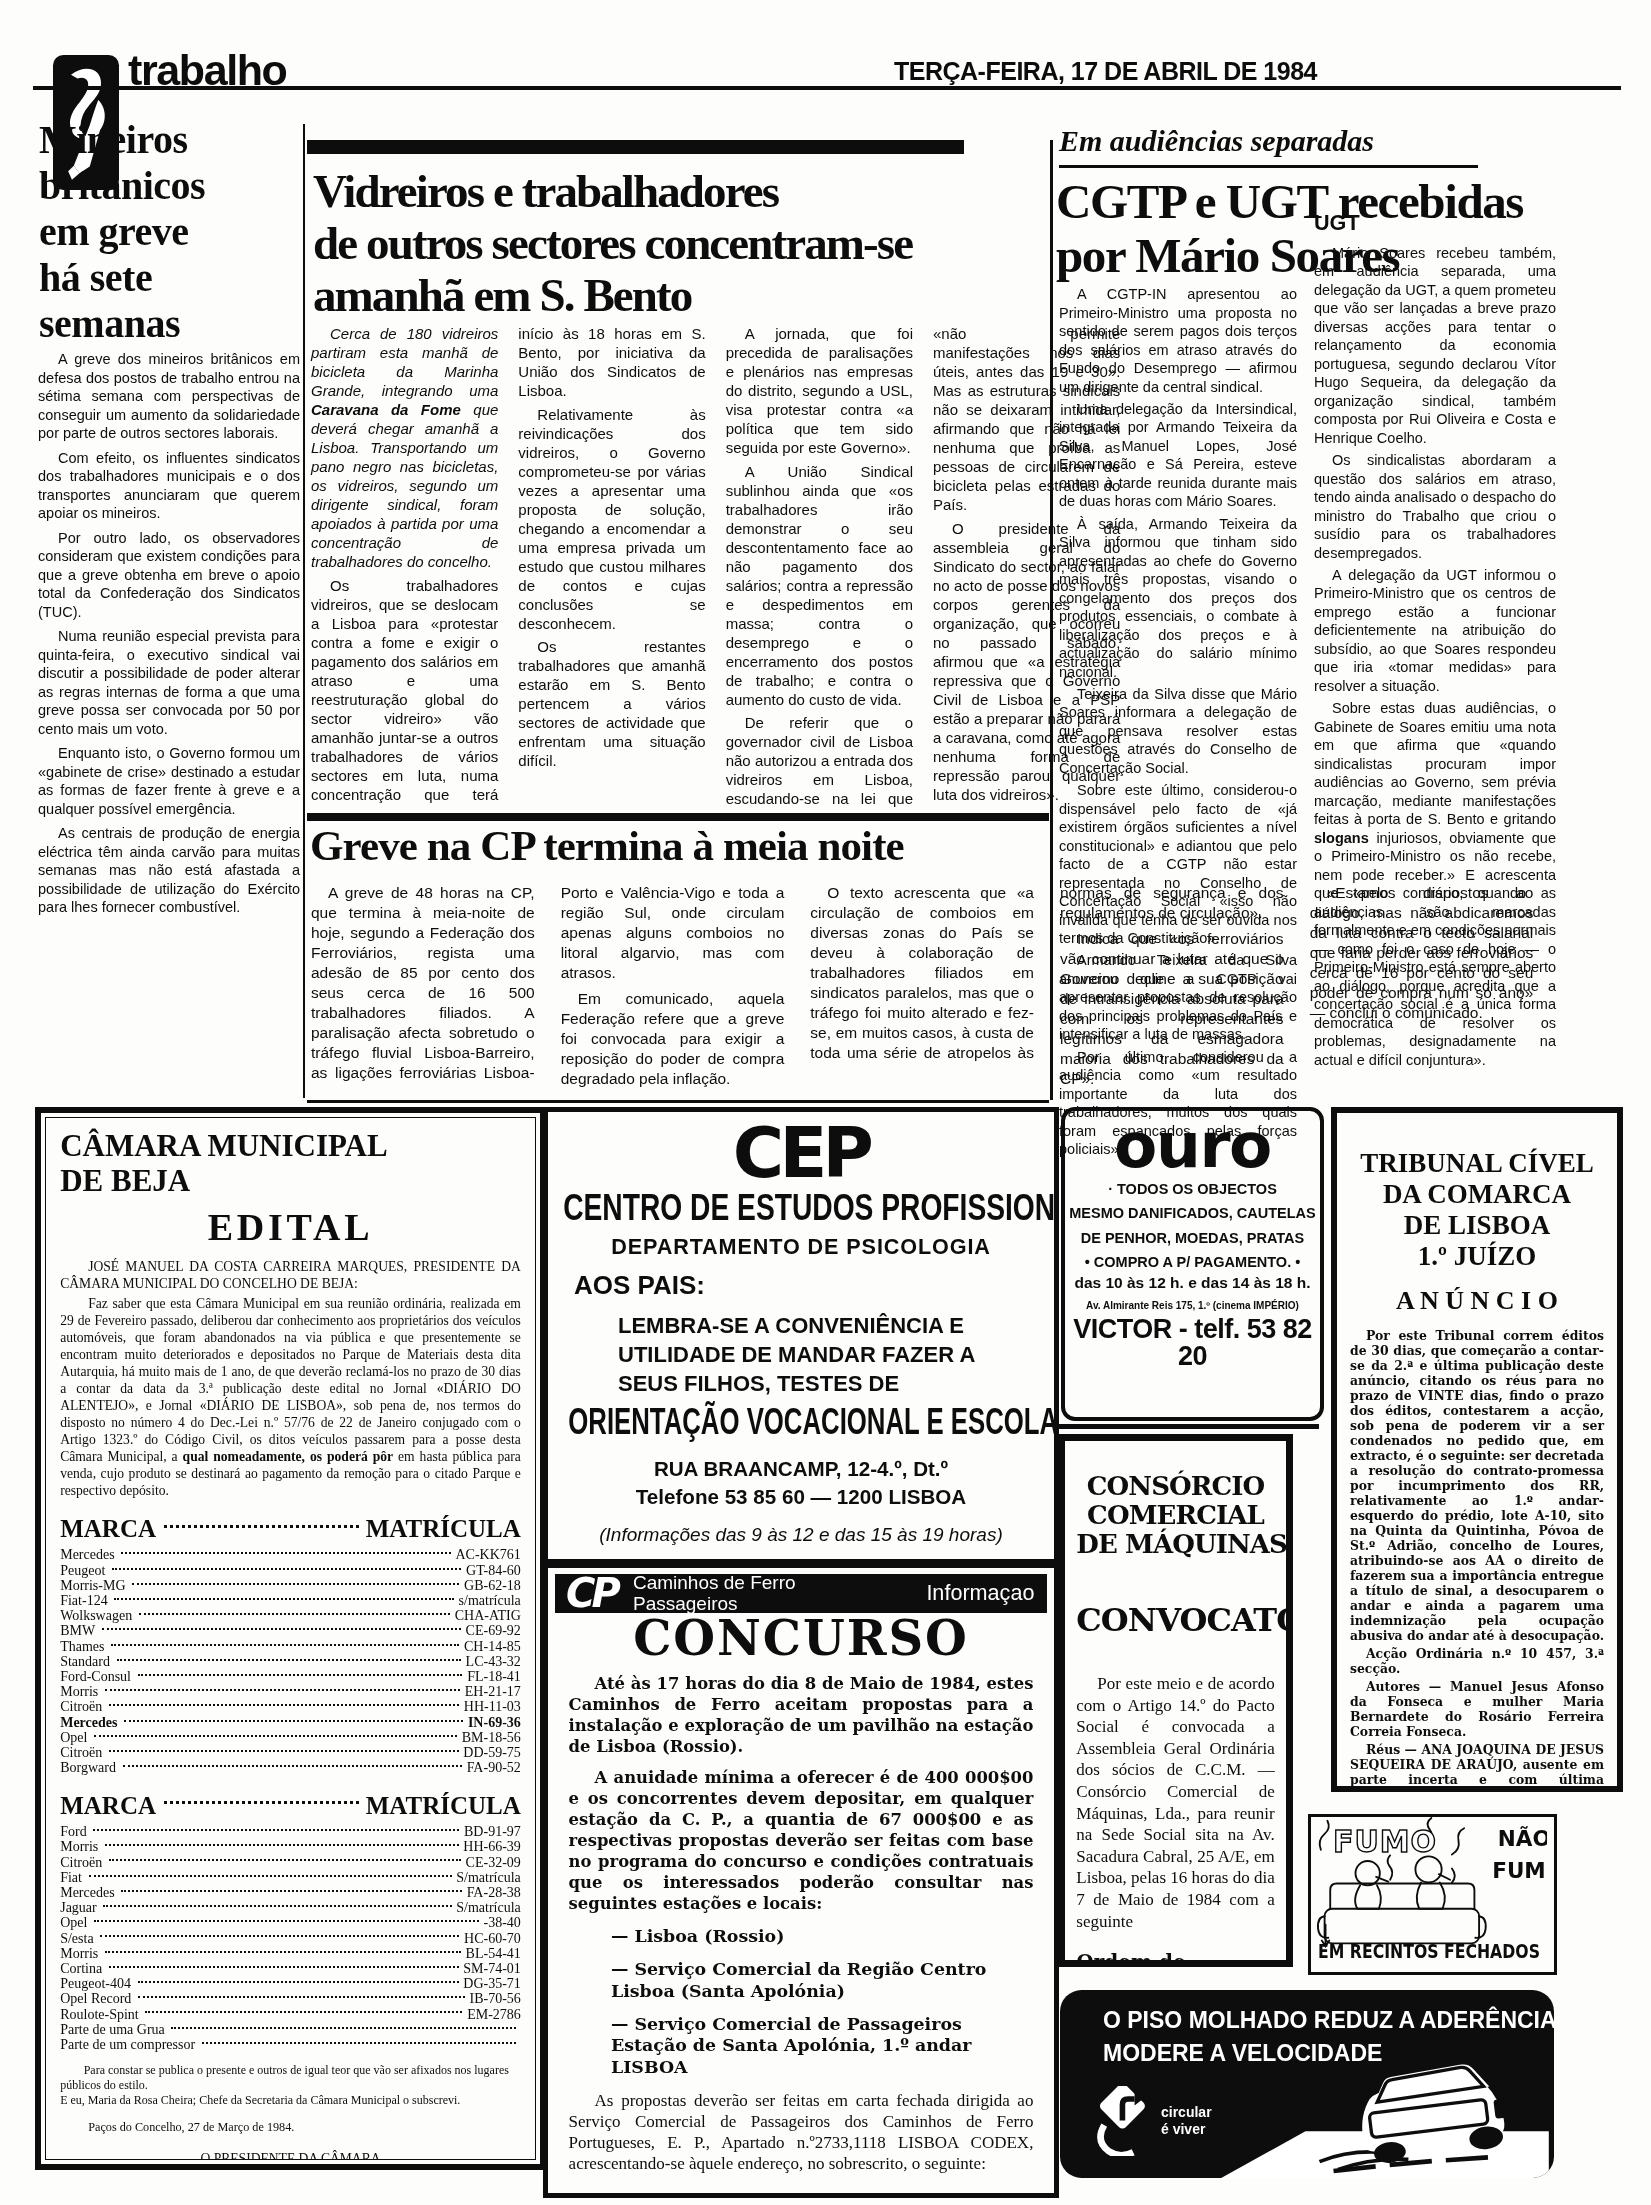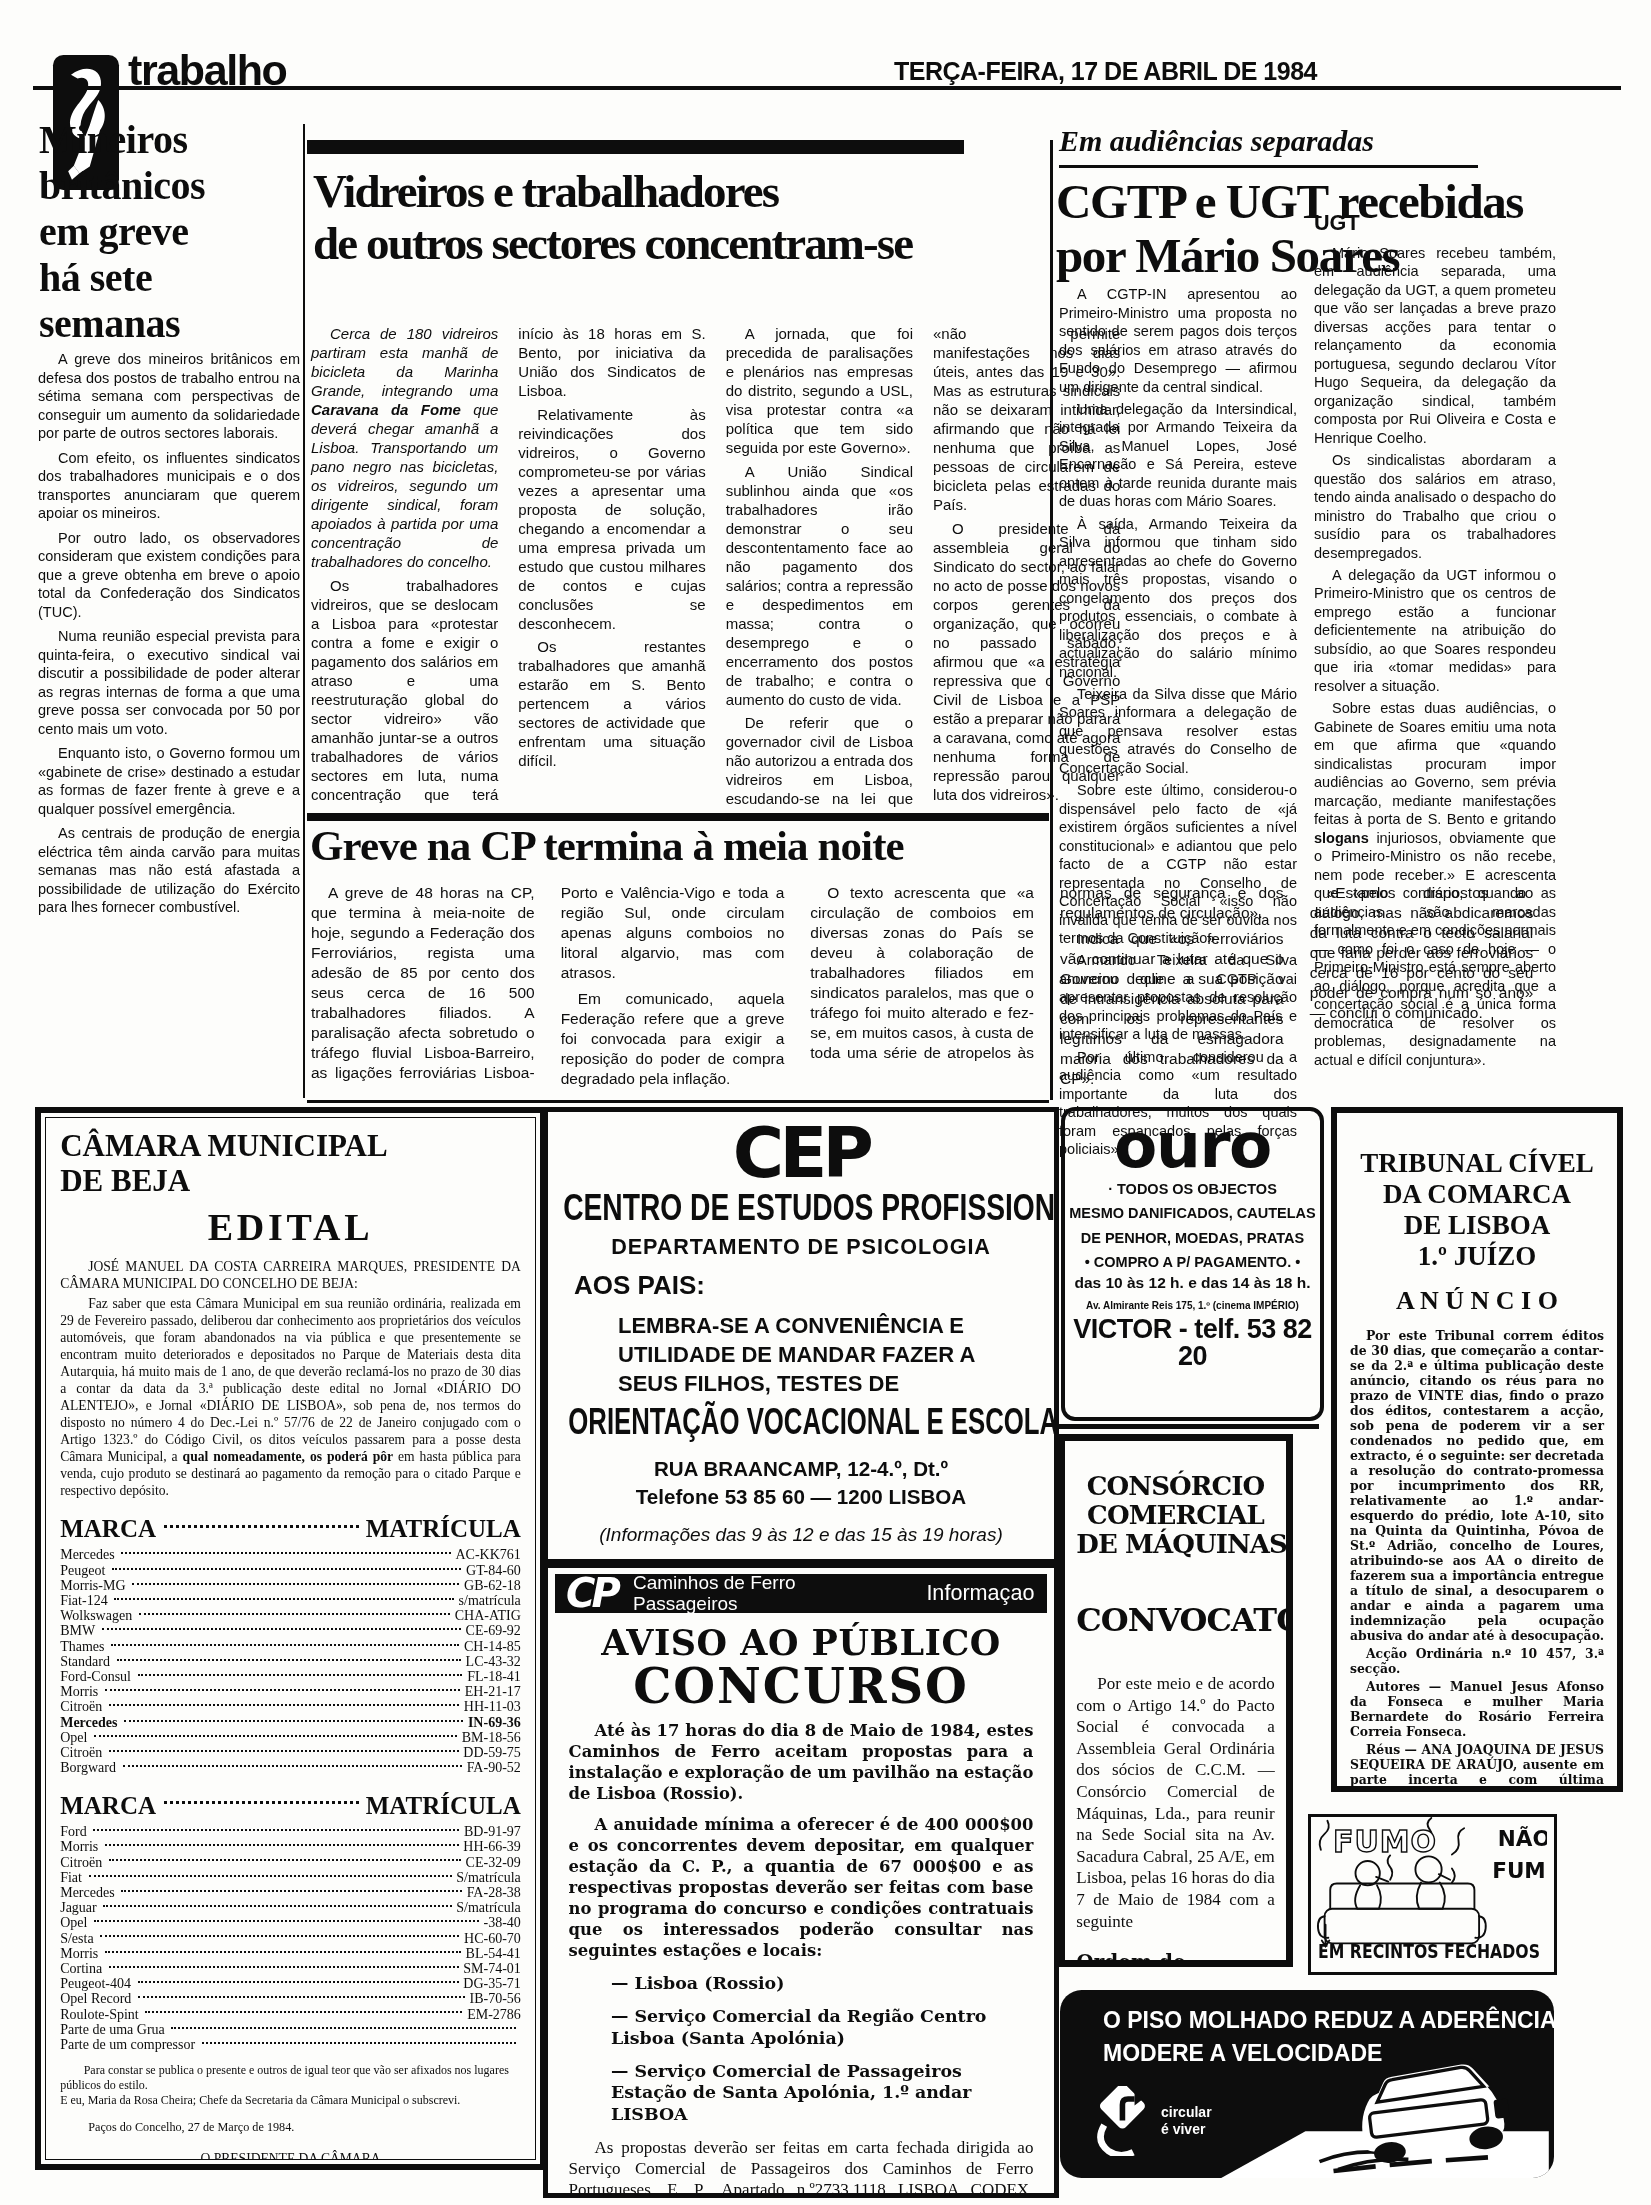--- a/index.html
+++ b/index.html
@@ -167,20 +167,21 @@
     <p>Por outro lado, os observadores consideram que existem condições para que a greve obtenha em breve o apoio total da Confederação dos Sindicatos (TUC).</p>
     <p>Numa reunião especial prevista para quinta-feira, o executivo sindical vai discutir a possibilidade de poder alterar as regras internas de forma a que uma greve possa ser convocada por 50 por cento mais um voto.</p>
     <p>Enquanto isto, o Governo formou um «gabinete de crise» destinado a estudar as formas de fazer frente à greve e a qualquer possível emergência.</p>
     <p>As centrais de produção de energia eléctrica têm ainda carvão para muitas semanas mas não está afastada a possibilidade de utilização do Exército para lhes fornecer combustível.</p>
   </div>
 
 <div class="abs bar" id="vid-topbar"></div>
 <div class="abs" id="vid-title">
     <div class="nowrap">Vidreiros e trabalhadores</div>
     <div class="nowrap">de outros sectores concentram-se</div>
+    <div class="nowrap">amanhã em S. Bento</div>
   </div>
 <div class="abs" id="vid-body">
   <p class="lead"><span>Cerca de 180 vidreiros partiram esta manhã de bicicleta da Marinha Grande, integrando uma </span><b>Caravana da Fome</b><span> que deverá chegar amanhã a Lisboa. Transportando um pano negro nas bicicletas, os vidreiros, segundo um dirigente sindical, foram apoiados à partida por uma concentração de trabalhadores do concelho.</span></p>
   <div class="flow"><p>Os trabalhadores vidreiros, que se deslocam a Lisboa para «protestar contra a fome e exigir o pagamento dos salários em atraso e uma reestruturação global do sector vidreiro» vão amanhão juntar-se a outros trabalhadores de vários sectores em luta, numa concentração que terá início às 18 horas em S. Bento, por iniciativa da União dos Sindicatos de Lisboa.</p><p>Relativamente às reivindicações dos vidreiros, o Governo comprometeu-se por várias vezes a apresentar uma proposta de solução, chegando a encomendar a uma empresa privada um estudo que custou milhares de contos e cujas conclusões se desconhecem.</p><p>Os restantes trabalhadores que amanhã estarão em S. Bento pertencem a vários sectores de actividade que enfrentam uma situação difícil.</p><p>A jornada, que foi precedida de paralisações e plenários nas empresas do distrito, segundo a USL, visa protestar contra «a política que tem sido seguida por este Governo».</p><p>A União Sindical sublinhou ainda que «os trabalhadores irão demonstrar o seu descontentamento face ao não pagamento dos salários; contra a repressão e despedimentos em massa; contra o desemprego e o encerramento dos postos de trabalho; e contra o aumento do custo de vida.</p><p>De referir que o governador civil de Lisboa não autorizou a entrada dos vidreiros em Lisboa, escudando-se na lei que «não permite manifestações nos dias úteis, antes das 19 e 30». Mas as estruturas sindicais não se deixaram intimidar, afirmando que não há lei nenhuma que proíba as pessoas de circularem de bicicleta pelas estradas do País.</p><p>O presidente da assembleia geral do Sindicato do sector, ao falar no acto de posse dos novos corpos gerentes da organização, que ocorreu no passado sábado, afirmou que «a estratégia repressiva que o Governo Civil de Lisboa e a PSP estão a preparar não parará a caravana, como até agora nenhuma forma de repressão parou qualquer luta dos vidreiros».</p></div>
 </div>
 
 <div class="abs nowrap" id="cpg-title">Greve na CP termina à meia noite</div>
 <div class="abs" id="cpg-body">
     <p>A greve de 48 horas na CP, que termina à meia-noite de hoje, segundo a Federação dos Ferroviários, regista uma adesão de 85 por cento dos seus cerca de 16 500 trabalhadores filiados. A paralisação afecta sobretudo o tráfego fluvial Lisboa-Barreiro, as ligações ferroviárias Lisboa-Porto e Valência-Vigo e toda a região Sul, onde circulam apenas alguns comboios no litoral algarvio, mas com atrasos.</p>
     <p>Em comunicado, aquela Federação refere que a greve foi convocada para exigir a reposição do poder de compra degradado pela inflação.</p>
@@ -432,21 +433,20 @@
   <div id="cep-a2">Telefone 53 85 60 — 1200 LISBOA</div>
   <div id="cep-info">(Informações das 9 às 12 e das 15 às 19 horas)</div>
 </div>
 
 <div class="abs" id="cpad">
   <div id="cpad-bar">
     <span id="cpad-logo">CP</span>
     <span id="cpad-brand" style="width:197px">Caminhos de Ferro Passageiros</span>
     <span id="cpad-info">Informaçao</span>
   </div>
-  <div id="cpad-t1">AVISO AO PÚBLICO</div>
   <div id="cpad-t2">CONCURSO</div>
   <p class="cpad-p">Até às 17 horas do dia 8 de Maio de 1984, estes Caminhos de Ferro aceitam propostas para a instalação e exploração de um pavilhão na estação de Lisboa (Rossio).</p>
   <p class="cpad-p">A anuidade mínima a oferecer é de 400 000$00 e os concorrentes devem depositar, em qualquer estação da C. P., a quantia de 67 000$00 e as respectivas propostas deverão ser feitas com base no programa do concurso e condições contratuais que os interessados poderão consultar nas seguintes estações e locais:</p>
   <div id="cpad-stations">
 
   <div>— Lisboa (Rossio)</div>
       <div>— Serviço Comercial da Região Centro
 Lisboa (Santa Apolónia)</div>
       <div>— Serviço Comercial de Passageiros
 Estação de Santa Apolónia, 1.º andar

